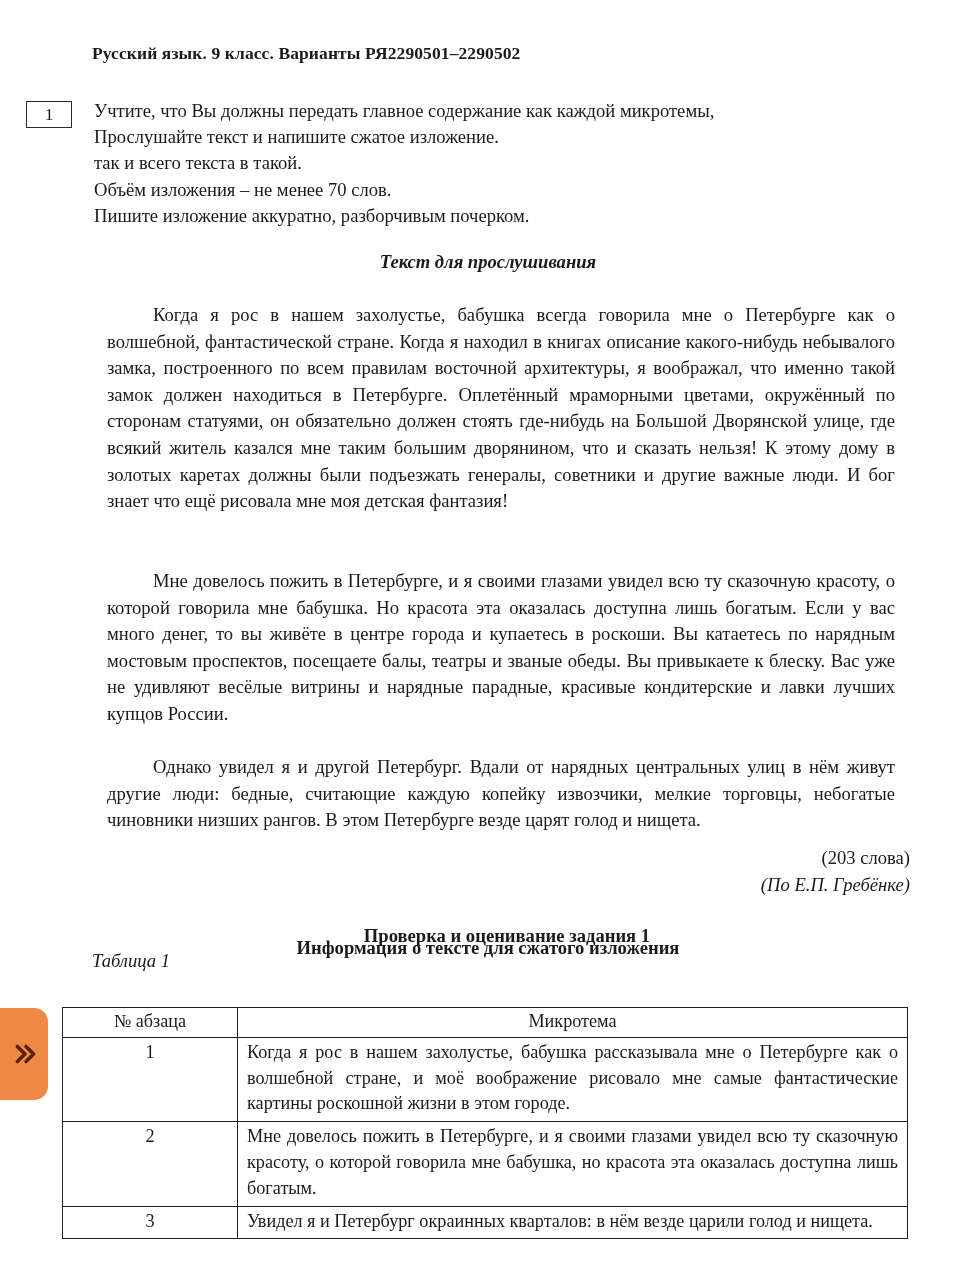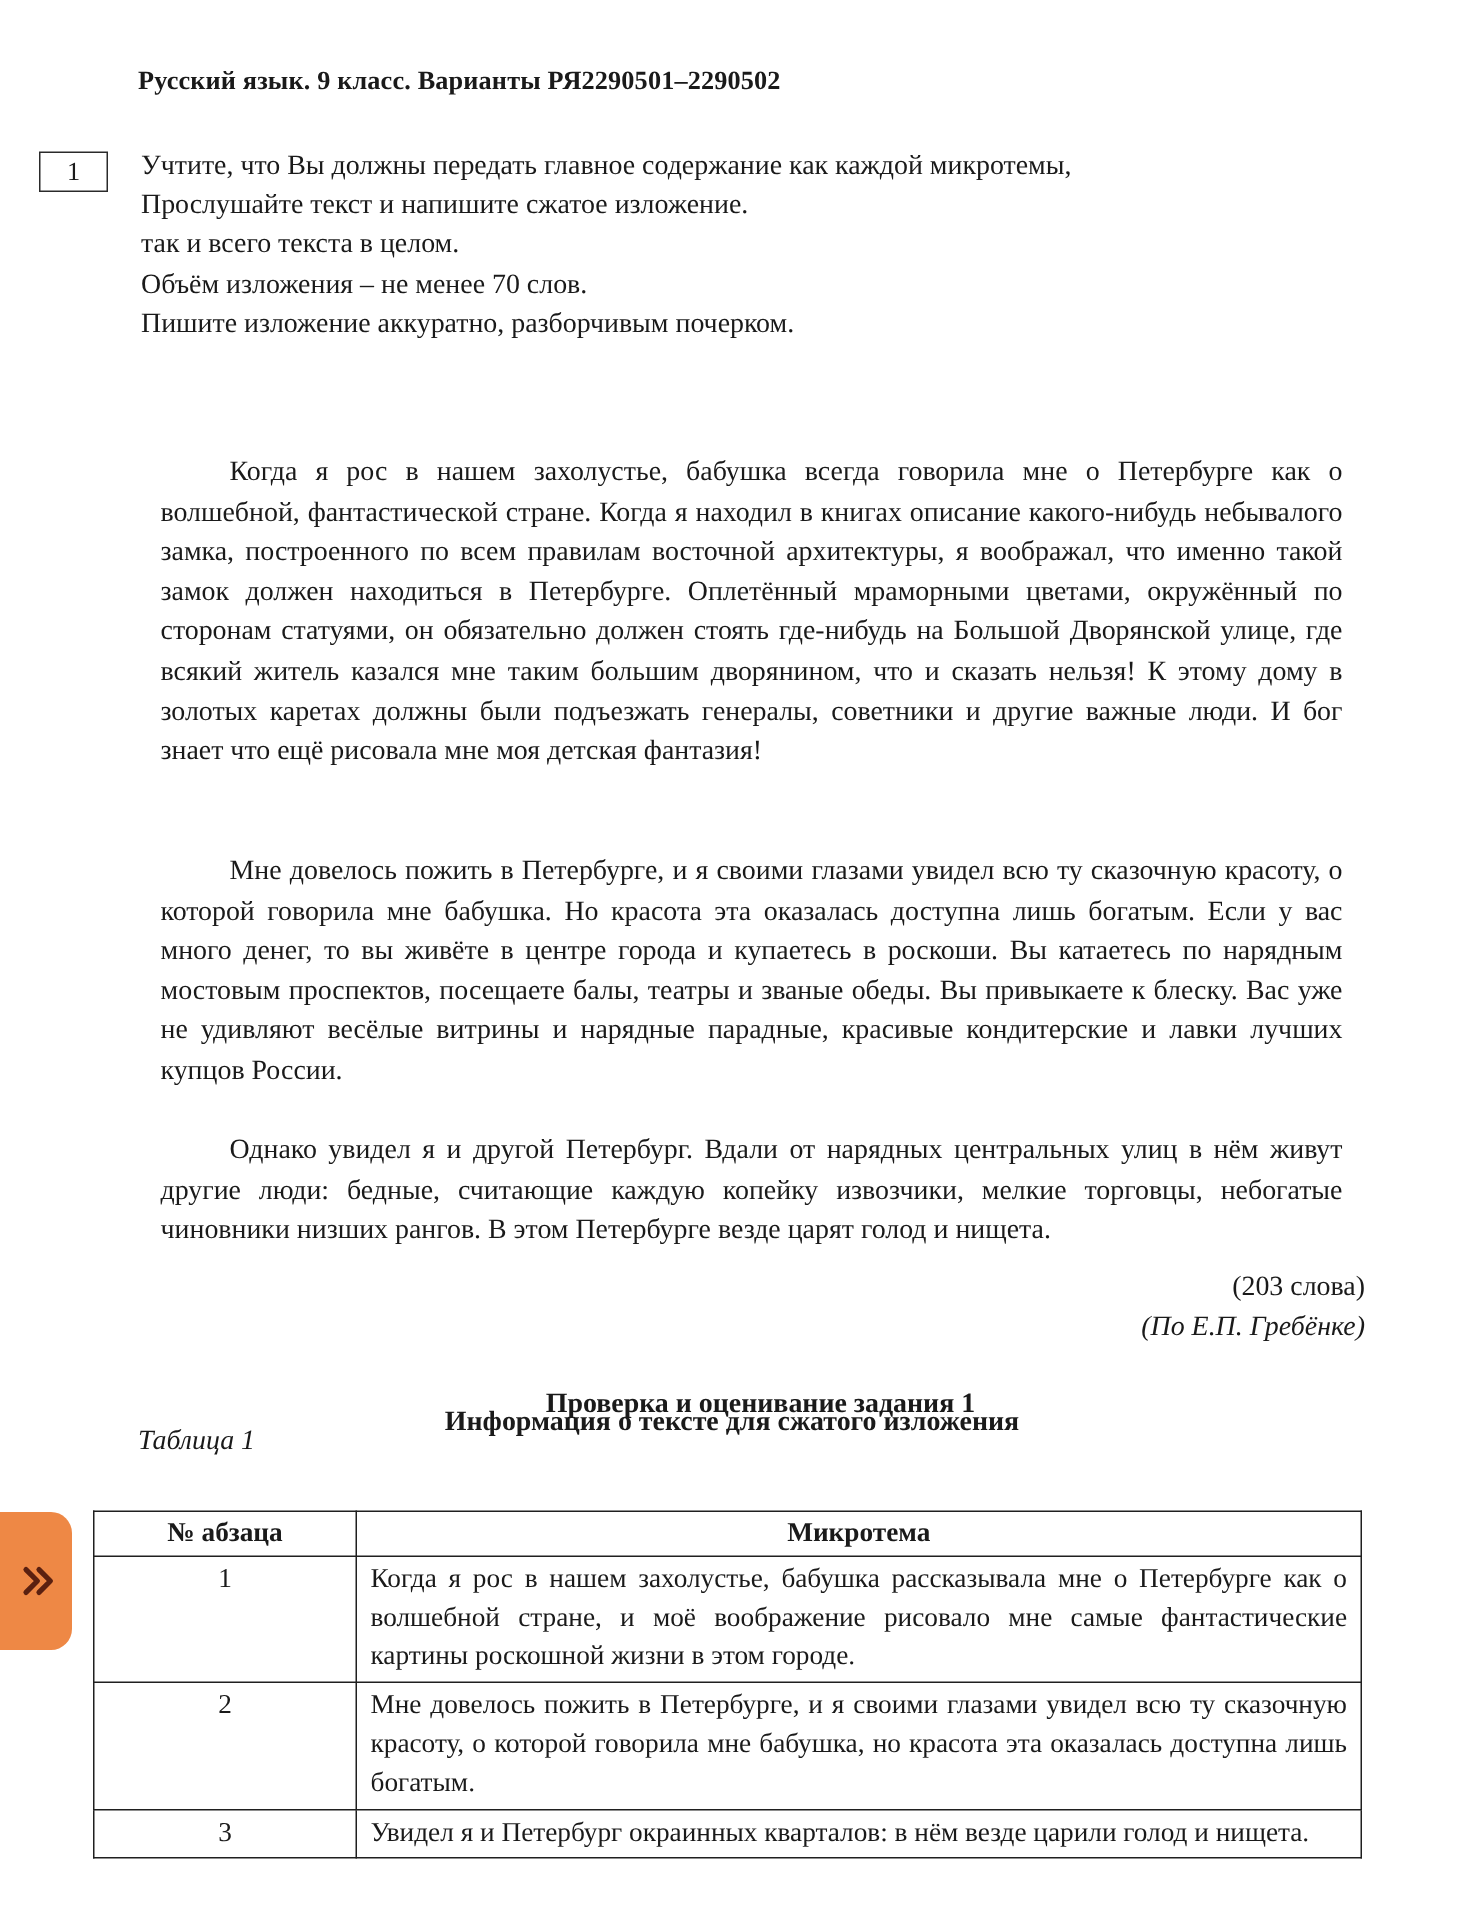--- a/index.html
+++ b/index.html
@@ -125,21 +125,21 @@
     table-layout: fixed;
     font-size: 18.2px;
   }
   .micro-table td, .micro-table th {
     border: 1.3px solid #1f1f1f;
     padding: 2px 9px 4px 9px;
     vertical-align: top;
     line-height: 25.8px;
   }
   .micro-table th {
-    font-weight: bold;
+    font-weight: normal;
     text-align: center;
     padding-top: 1px;
     padding-bottom: 2px;
   }
   .micro-table .col-num {
     width: 156px;
     text-align: center;
   }
   .micro-table .cell-theme {
     text-align: justify;
@@ -172,26 +172,27 @@
 
 <div class="page">
 
   <div class="doc-header">Русский язык. 9 класс. Варианты РЯ2290501–2290502</div>
 
   <div class="task-block">
     <div class="task-number-box">1</div>
     <div class="task-lines">
       <div>Учтите, что Вы должны передать главное содержание как каждой микротемы,</div>
       <div>Прослушайте текст и напишите сжатое изложение.</div>
-      <div>так и всего текста в целом.</div>
+      <div>так и всего текста в такой.</div>
       <div>Объём изложения – не менее 70 слов.</div>
       <div>Пишите изложение аккуратно, разборчивым почерком.</div>
     </div>
   </div>
 
+  <div class="section-heading-italic" style="top: 251px;">Текст для прослушивания</div>
 
   <div class="body-text" style="top: 287px;">
     <p>Когда я рос в нашем захолустье, бабушка всегда говорила мне о Петербурге как о волшебной, фантастической стране. Когда я находил в книгах описание какого-нибудь небывалого замка, построенного по всем правилам восточной архитектуры, я воображал, что именно такой замок должен находиться в Петербурге. Оплетённый мраморными цветами, окружённый по сторонам статуями, он обязательно должен стоять где-нибудь на Большой Дворянской улице, где всякий житель казался мне таким большим дворянином, что и сказать нельзя! К этому дому в золотых каретах должны были подъезжать генералы, советники и другие важные люди. И бог знает что ещё рисовала мне моя детская фантазия!</p>
   </div>
 
   <div class="body-text" style="top: 553px;">
     <p>Мне довелось пожить в Петербурге, и я своими глазами увидел всю ту сказочную красоту, о которой говорила мне бабушка. Но красота эта оказалась доступна лишь богатым. Если у вас много денег, то вы живёте в центре города и купаетесь в роскоши. Вы катаетесь по нарядным мостовым проспектов, посещаете балы, театры и званые обеды. Вы привыкаете к блеску. Вас уже не удивляют весёлые витрины и нарядные парадные, красивые кондитерские и лавки лучших купцов России.</p>
   </div>
 
   <div class="body-text" style="top: 739px;">

